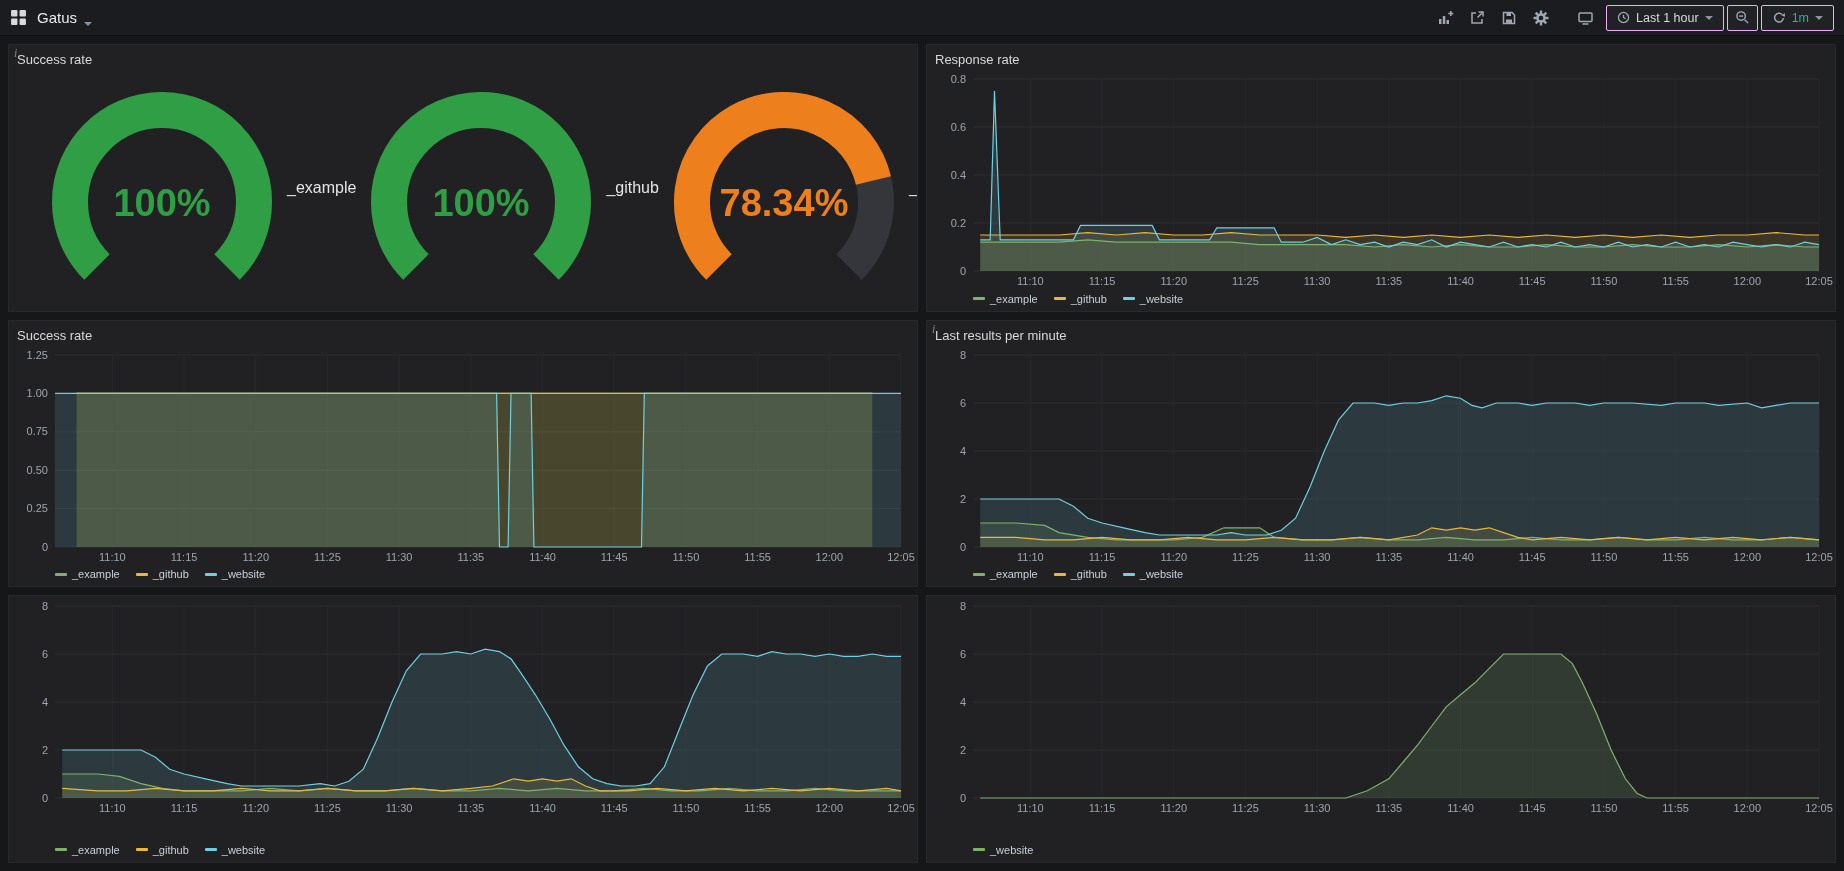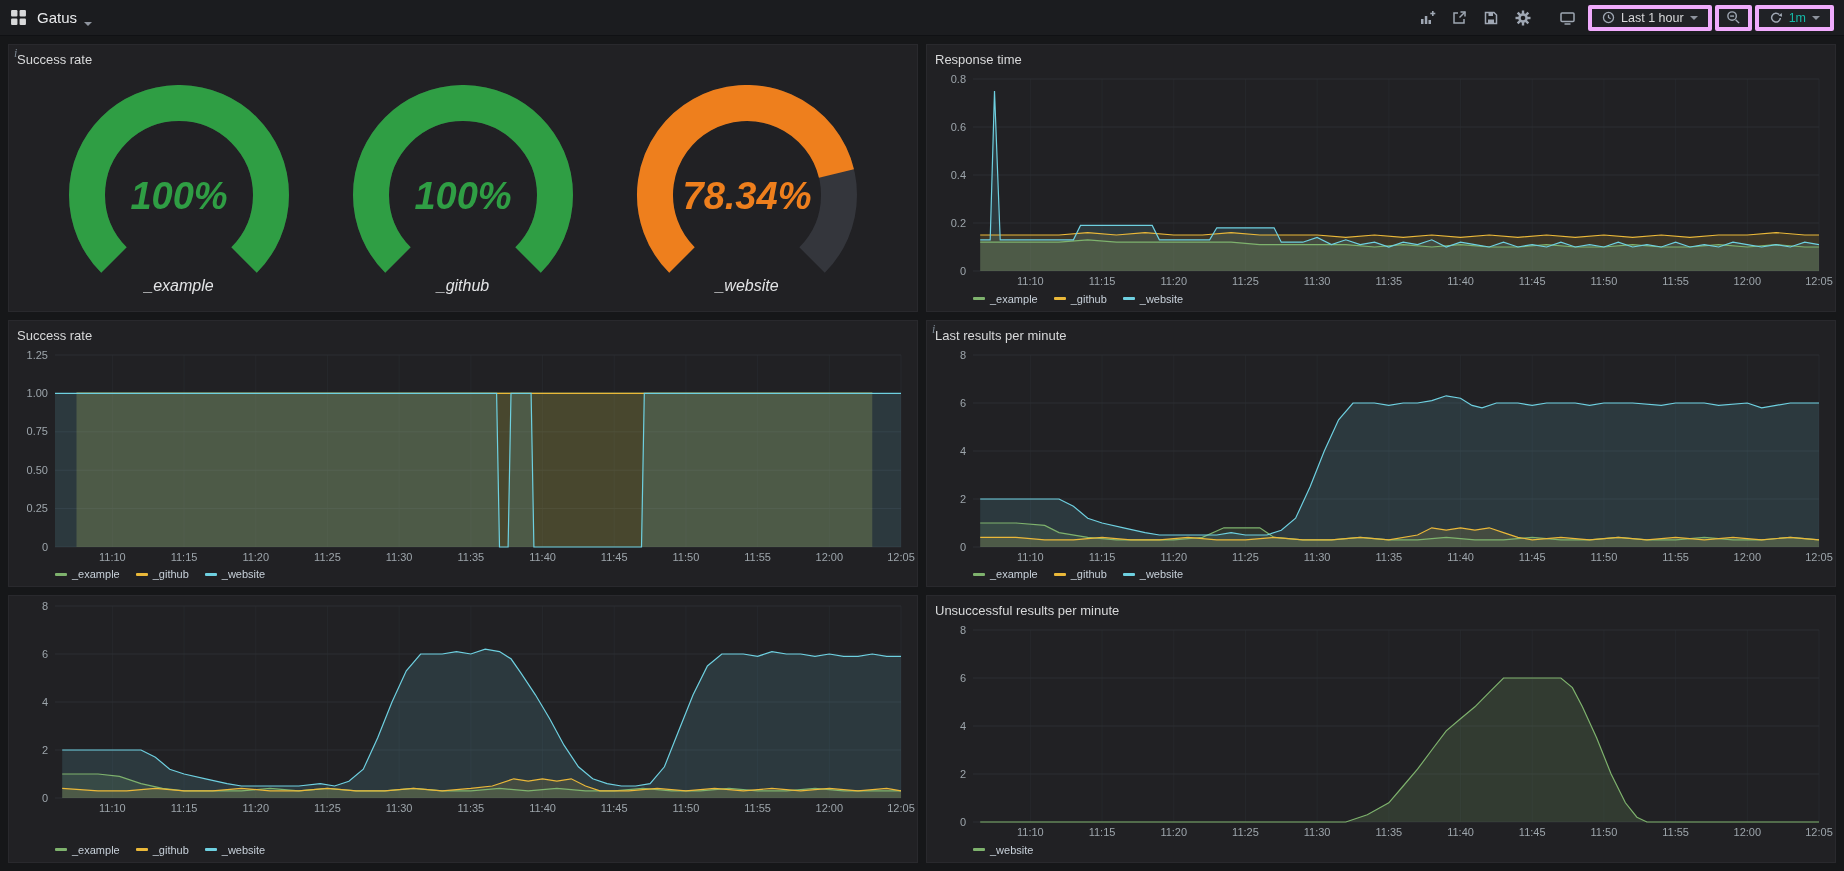--- a/index.html
+++ b/index.html
@@ -12,21 +12,21 @@
   .nav-left { display:flex; align-items:center; gap:10px; }
   .dash-title-btn { display:flex; align-items:flex-end; gap:7px; background:none; border:none;
                     color:#e9eaec; font-size:15px; cursor:pointer; font-family:inherit; }
   .caret { width:0; height:0; border-left:4px solid transparent; border-right:4px solid transparent;
            border-top:4px solid #8e949e; display:inline-block; }
   .nav-right { display:flex; align-items:center; }
   .nav-group { display:flex; align-items:center; gap:2px; margin-left:14px; }
   .icon-btn { width:30px; height:26px; display:flex; align-items:center; justify-content:center;
               background:transparent; border:none; cursor:pointer; border-radius:2px; }
   .tp-btn { display:flex; align-items:center; gap:6px; height:26px; padding:0 10px;
-            background:#202226; border:4px solid #f0abfc; border-radius:2px;
+            background:#202226; border:1px solid #f0abfc; border-radius:2px;
             color:#d8d9da; font-size:12.5px; cursor:pointer; font-family:inherit; }
   .tp-group { display:flex; align-items:center; gap:3px; margin-left:6px; }
   .refresh-interval { color:#14b8a6; }
 
   
   .grid { height:calc(100% - 36px); display:grid; grid-template-columns:1fr 1fr;
           grid-template-rows:1fr 1fr 1fr; gap:8px; padding:8px; }
   .panel { background:#212124; border:1px solid #29292d; position:relative;
            display:flex; flex-direction:column; padding:2px 8px 2px 8px; overflow:hidden; }
   .panel-title { font-size:13px; font-weight:500; color:#d8d9da; text-align:left;
@@ -35,21 +35,21 @@
                  font-style:italic; font-family:"Liberation Serif", serif; cursor:pointer; z-index:3; }
   .chart { flex:1 1 auto; min-height:0; position:relative; }
   svg text { font-family:"Liberation Sans", sans-serif; }
   .legend { flex:0 0 auto; height:20px; display:flex; gap:16px; align-items:center;
             padding-left:38px; font-size:11px; color:#c7d0d9; }
   .legend-item { display:inline-flex; align-items:center; cursor:pointer; }
   .legend-item .swatch { width:12px; height:3px; border-radius:1px; display:inline-block; margin-right:5px; }
 
   
   .gauges { flex:1 1 auto; display:flex; align-items:center; justify-content:space-around; padding:0 20px; }
-  .gauge { display:flex; flex-direction:column; align-items:center;font-style:italic; }
+  .gauge { display:flex; flex-direction:row; align-items:center; }
   .gauge-label { font-size:16px; color:#e3e4e6; margin-top:-4px; }
 </style>
 </head>
 <body>
 
 <header class="navbar">
   <div class="nav-left">
     <span style="display:flex;cursor:pointer;">
       <svg width="17" height="17" viewBox="0 0 16 16" fill="#d8d9da">
         <rect x="1" y="1" width="6" height="6" rx="1"></rect>
@@ -171,21 +171,21 @@
             <path d="M 59.95 175.05 A 92 92 0 1 1 190.05 175.05" stroke="#34363c" stroke-width="36" fill="none"></path>
             <path d="M 59.95 175.05 A 92 92 0 1 1 214.46 88.55" stroke="#ee7f1d" stroke-width="36" fill="none"></path>
             <text x="125" y="124" text-anchor="middle" fill="#ee7f1d" font-size="38" font-weight="600">78.34%</text>
           </svg>
           <div class="gauge-label">_website</div>
         </div>
       </div>
   </section>
 
   <section class="panel">
-    <h2 class="panel-title">Response time</h2>
+    <h2 class="panel-title">Response rate</h2>
     <div class="chart"><svg width="892" height="218" style="overflow: visible;">
           <line x1="95.35593220338983" x2="95.35593220338983" y1="8" y2="200" stroke="#26282c" stroke-width="1"></line>
           <text x="95.35593220338983" y="214" text-anchor="middle" fill="#9da5ab" font-size="11">11:10</text>
           <line x1="167.05084745762713" x2="167.05084745762713" y1="8" y2="200" stroke="#26282c" stroke-width="1"></line>
           <text x="167.05084745762713" y="214" text-anchor="middle" fill="#9da5ab" font-size="11">11:15</text>
           <line x1="238.74576271186442" x2="238.74576271186442" y1="8" y2="200" stroke="#26282c" stroke-width="1"></line>
           <text x="238.74576271186442" y="214" text-anchor="middle" fill="#9da5ab" font-size="11">11:20</text>
           <line x1="310.44067796610165" x2="310.44067796610165" y1="8" y2="200" stroke="#26282c" stroke-width="1"></line>
           <text x="310.44067796610165" y="214" text-anchor="middle" fill="#9da5ab" font-size="11">11:25</text>
           <line x1="382.135593220339" x2="382.135593220339" y1="8" y2="200" stroke="#26282c" stroke-width="1"></line>
@@ -377,21 +377,20 @@
           <path d="M45.2,152.0L124.0,152.0L138.4,159.2L152.7,171.2L167.1,176.0L188.6,180.8L210.1,185.6L224.4,188.0L253.1,188.0L281.8,188.0L303.3,185.6L317.6,188.0L331.9,183.2L346.3,171.2L360.6,140.0L375.0,104.0L389.3,72.8L403.6,56.0L425.2,56.0L439.5,53.6L453.8,56.0L468.2,51.2L482.5,53.6L494.0,60.8L504.0,75.2L518.4,96.8L532.7,120.8L547.0,147.2L561.4,168.8L575.7,180.8L590.1,185.6L604.4,188.0L618.7,188.0L633.1,185.6L647.4,168.8L661.7,132.8L676.1,96.8L690.4,68.0L704.8,56.0L726.3,56.0L740.6,58.4L754.9,53.6L769.3,56.0L783.6,56.0L798.0,58.4L812.3,56.0L826.6,58.4L841.0,58.4L855.3,56.0L869.7,58.4L884.0,58.4" fill="none" stroke="#6ED0E0" stroke-width="1.2"></path>
         </svg></div>
     <div class="legend">
         <span class="legend-item"><i class="swatch" style="background: rgb(126, 178, 109);"></i>_example</span>
         <span class="legend-item"><i class="swatch" style="background: rgb(234, 184, 57);"></i>_github</span>
         <span class="legend-item"><i class="swatch" style="background: rgb(110, 208, 224);"></i>_website</span>
       </div>
   </section>
 
   <section class="panel">
-    <h2 class="panel-title">Unsuccessful results per minute</h2>
     <div class="chart"><svg width="892" height="218" style="overflow: visible;">
           <line x1="95.35593220338983" x2="95.35593220338983" y1="8" y2="200" stroke="#26282c" stroke-width="1"></line>
           <text x="95.35593220338983" y="214" text-anchor="middle" fill="#9da5ab" font-size="11">11:10</text>
           <line x1="167.05084745762713" x2="167.05084745762713" y1="8" y2="200" stroke="#26282c" stroke-width="1"></line>
           <text x="167.05084745762713" y="214" text-anchor="middle" fill="#9da5ab" font-size="11">11:15</text>
           <line x1="238.74576271186442" x2="238.74576271186442" y1="8" y2="200" stroke="#26282c" stroke-width="1"></line>
           <text x="238.74576271186442" y="214" text-anchor="middle" fill="#9da5ab" font-size="11">11:20</text>
           <line x1="310.44067796610165" x2="310.44067796610165" y1="8" y2="200" stroke="#26282c" stroke-width="1"></line>
           <text x="310.44067796610165" y="214" text-anchor="middle" fill="#9da5ab" font-size="11">11:25</text>
           <line x1="382.135593220339" x2="382.135593220339" y1="8" y2="200" stroke="#26282c" stroke-width="1"></line>

